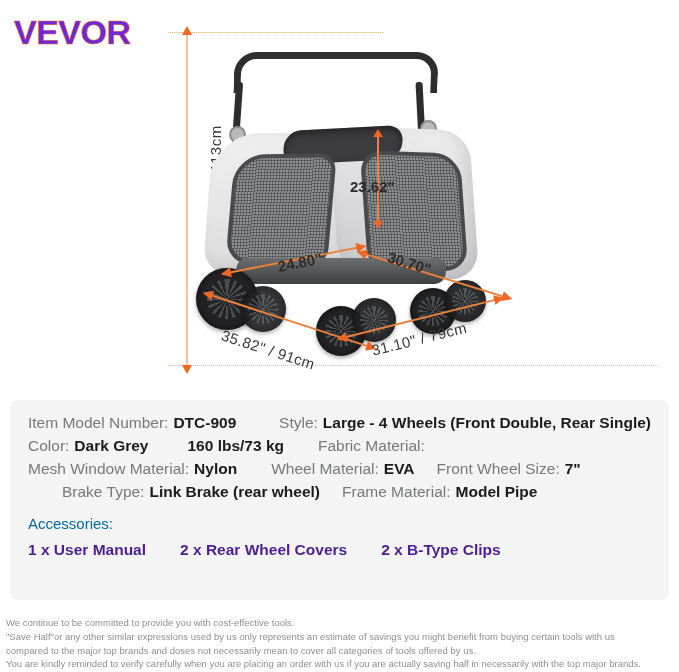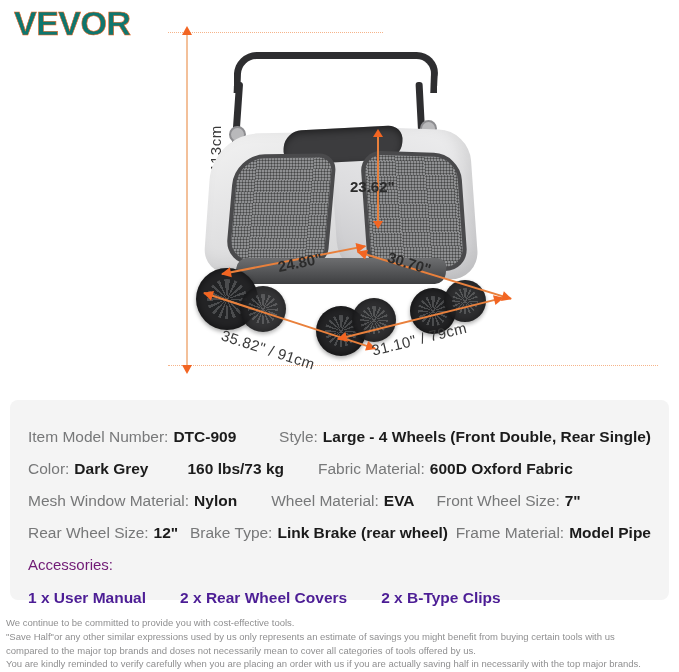--- a/index.html
+++ b/index.html
@@ -6,23 +6,23 @@
   body{
     width:679px;height:672px;
     background:#ffffff;
     font-family:"Liberation Sans", sans-serif;
     overflow:hidden;
     position:relative;
   }
 
   
   .logo{
-    position:absolute;left:14px;top:4px;
+    position:absolute;left:14px;top:13px;
     font-size:34px;font-weight:bold;
-    color:#0f766e;
+    color:#6d28d9;
     letter-spacing:-0.5px;
     font-family:"Liberation Sans", sans-serif;
     -webkit-text-stroke:0.6px #F26522;
   }
 
   
   .product-area{
     position:absolute;left:0;top:20px;width:679px;height:372px;
   }
 
@@ -187,30 +187,29 @@
   .spec-box{
     position:absolute;left:10px;top:400px;width:659px;height:200px;
     background:#f4f4f4;border-radius:8px;
     box-sizing:border-box;
     padding:14px 18px 10px 18px;
   }
   .spec-row{
     display:flex;align-items:center;
     margin-bottom:5px;
     white-space:nowrap;
-    margin-top:14px;
   }
   .pair{display:inline-flex;align-items:baseline;}
   .lbl{font-size:15.5px;color:#777879;}
   .val{font-size:15.5px;color:#1b1b1b;font-weight:bold;margin-left:5px;}
   .gap-sm{width:22px;display:inline-block;}
   .gap-md{width:34px;display:inline-block;}
   .gap-lg{width:56px;display:inline-block;}
 
-  .acc-title{font-size:15px;color:#701a75;margin-top:14px;margin-bottom:16px;}
+  .acc-title{font-size:15px;color:#0369a1;margin-top:14px;margin-bottom:9px;}
   .acc-row{display:flex;align-items:baseline;}
   .acc-item{font-size:15.5px;color:#4c1d95;font-weight:bold;}
 
   
   .fine{
     position:absolute;left:6px;top:616px;width:668px;
     font-size:9.5px;color:#8f8f90;line-height:1.45;
   }
   .fine div{white-space:nowrap;overflow:hidden;}
 </style>
@@ -302,21 +301,20 @@
         <span class="lbl">Color:</span>
         <span class="val">Dark Grey</span>
       </span>
     <span class="gap-md"></span>
     <span class="pair">
         <span class="val">160 lbs/73 kg</span>
       </span>
     <span class="gap-md"></span>
     <span class="pair">
         <span class="lbl">Fabric Material:</span>
-        <span class="val">600D Oxford Fabric</span>
       </span>
   </div>
 
   <div class="spec-row">
     <span class="pair">
         <span class="lbl">Mesh Window Material:</span>
         <span class="val">Nylon</span>
       </span>
     <span class="gap-md"></span>
     <span class="pair">
@@ -324,24 +322,20 @@
         <span class="val">EVA</span>
       </span>
     <span class="gap-sm"></span>
     <span class="pair">
         <span class="lbl">Front Wheel Size:</span>
         <span class="val">7"</span>
       </span>
   </div>
 
   <div class="spec-row">
-    <span class="pair">
-        <span class="lbl">Rear Wheel Size:</span>
-        <span class="val">12"</span>
-      </span>
     <span class="gap-md"></span>
     <span class="pair">
         <span class="lbl">Brake Type:</span>
         <span class="val">Link Brake (rear wheel)</span>
       </span>
     <span class="gap-sm"></span>
     <span class="pair">
         <span class="lbl">Frame Material:</span>
         <span class="val">Model Pipe</span>
       </span>

